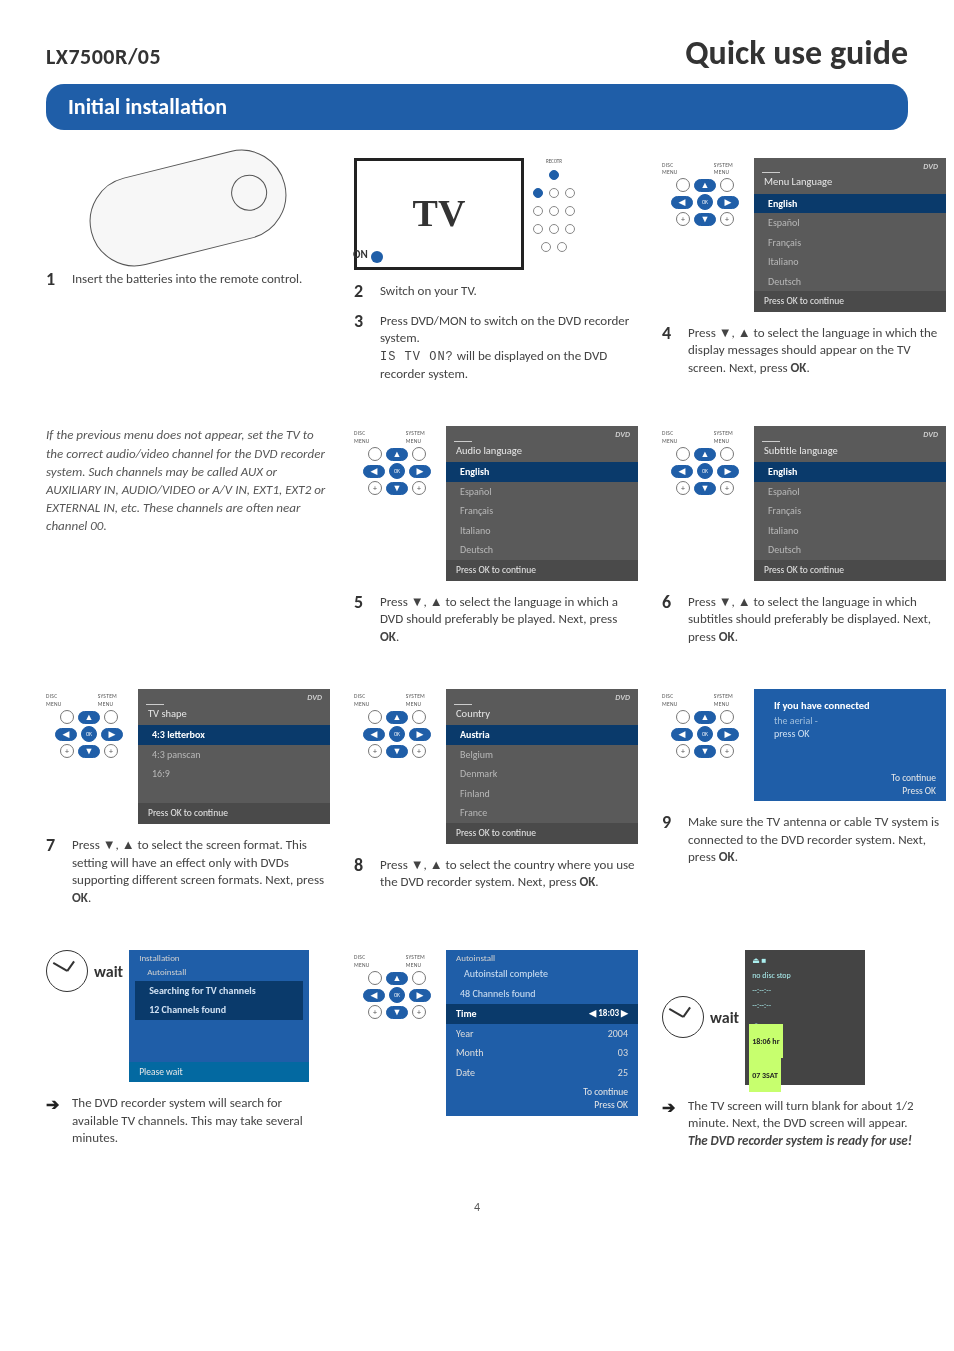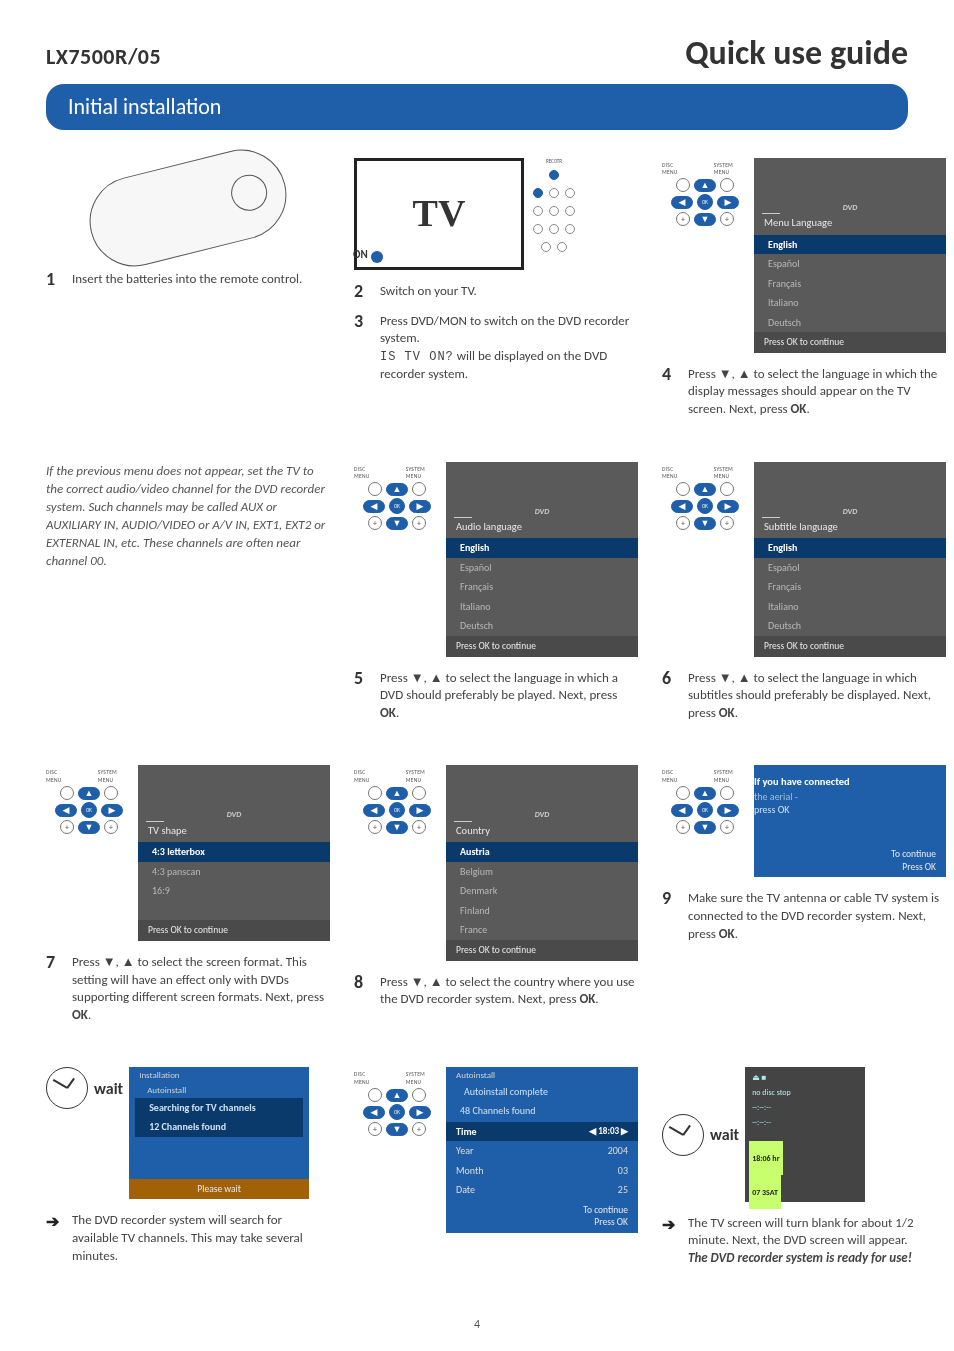--- a/index.html
+++ b/index.html
@@ -14,21 +14,21 @@
   .page { padding: 30px 46px 30px 46px; }
   .header { display: flex; justify-content: space-between; align-items: baseline; margin-bottom: 8px; }
   .model { font-size: 22px; font-weight: bold; letter-spacing: 0.5px; }
   .guide-title { font-size: 34px; font-weight: bold; }
   .section-bar {
     background: #1f5ea8;
     color: #fff;
     border-radius: 18px;
     padding: 8px 22px;
     font-size: 22px;
-    font-weight: normal;
+    font-weight: bold;
     margin-bottom: 28px;
   }
   .grid { display: grid; grid-template-columns: 1fr 1fr 1fr; gap: 44px 24px; }
   .cell { display: flex; flex-direction: column; gap: 12px; }
   .illus {
     display: flex; align-items: center; justify-content: center;
     min-height: 100px;
   }
   .remote-draw { width: 200px; height: 90px; border: 1.5px solid #555; border-radius: 46px; position: relative; transform: rotate(-14deg); background: #f7f7f7;}
   .remote-draw::after { content:""; position:absolute; right:18px; top:26px; width:34px; height:34px; border:1.5px solid #555; border-radius:50%;}
@@ -49,21 +49,21 @@
   .dpad .ok { width:16px; height:16px; border-radius:50%; background:#1f5ea8; color:#fff; font-size:5px; border-color:#1f5ea8;}
   .dpad .lbl { font-size:5.5px; letter-spacing:0.3px;}
   .clock { width:42px; height:42px; border:1.5px solid #333; border-radius:50%; position:relative;}
   .clock::before { content:""; position:absolute; left:50%; top:50%; width:1.5px; height:12px; background:#333; transform-origin:bottom; transform:translate(-50%,-100%) rotate(35deg);}
   .clock::after { content:""; position:absolute; left:50%; top:50%; width:1.5px; height:16px; background:#333; transform-origin:bottom; transform:translate(-50%,-100%) rotate(-60deg);}
   .wait-block { display:flex; flex-direction:row; align-items:center; gap:6px;}
   .wait-lbl { font-weight:bold; font-size:16px;}
   .osd {
     width: 192px; background:#5a5a5a; color:#ddd; font-size:10px; display:flex; flex-direction:column;
   }
-  .osd .dvd-logo { font-size:8px; font-style:italic; text-align:center; padding:20px 8px 0; color:#ccc; font-weight:bold;margin-top:24px;}
+  .osd .dvd-logo { font-size:8px; font-style:italic; text-align:right; padding:3px 8px 0; color:#ccc; font-weight:bold;}
   .osd .dvd-logo::after{content:""; display:block; width:18px; height:1px; background:#ccc; margin-top:1px;}
   .osd .title { padding:2px 10px 4px; font-size:10.5px; color:#e6e6e6;}
   .osd .item { padding:3px 14px; font-size:10px; color:#b8b8b8;}
   .osd .item.sel { background:#0a3a6b; color:#fff; font-weight:bold;}
   .osd .foot { background:#4a4a4a; padding:4px 10px; font-size:9.5px; color:#e8e8e8;}
   .osd .foot.right { text-align:right; white-space:pre-line;}
   .osd.blue { background:#1f5ea8; }
   .osd.blue .item { color:#cfe0f2;}
   .osd.blue .item.sel{ background:#0a3a6b;}
   .osd.blue .title{ color:#fff; font-weight:bold;}
@@ -385,21 +385,21 @@
               <span class="btn ok">OK</span>
               <span class="btn pill tri-right"></span>
             </div>
           <div class="row">
               <span class="btn circ">+</span>
               <span class="btn pill tri-down"></span>
               <span class="btn circ">+</span>
             </div>
         </div>
         <div class="osd blue" style="min-height:112px; justify-content:space-between;">
-          <div style="padding:10px 0 0;">
+          <div style="padding:10px 20px 0;">
             <div class="title" style="padding:0">If you have connected</div>
             <div class="item" style="padding:0; color:#9fbedd">the aerial -</div>
             <div class="item" style="padding:0; color:#cfe0f2">press OK</div>
           </div>
           <div class="foot right" style="background:transparent">To continue
 Press OK</div>
         </div>
       </div>
       <div class="step-row">
         <div class="step-num">9</div>
@@ -412,21 +412,21 @@
         <div class="wait-block">
           <div class="clock"></div>
           <div class="wait-lbl">wait</div>
         </div>
         <div class="osd blue" style="width:180px">
           <div class="crumb">Installation</div>
           <div class="crumb" style="padding-left:18px">Autoinstall</div>
           <div class="item sel" style="margin:2px 6px 0">Searching for TV channels</div>
           <div class="item sel" style="margin:0 6px 20px">12 Channels found</div>
           <div style="height:22px"></div>
-          <div class="foot" style="text-align:center; background:#a16207">Please wait</div>
+          <div class="foot" style="text-align:left; background:#0369a1">Please wait</div>
         </div>
       </div>
       <div class="step-row">
         <div class="step-arrow">➔</div>
         <div class="step-text">The DVD recorder system will search for available TV channels. This may take several minutes.</div>
       </div>
     </div>
 
     <div class="cell">
       <div class="illus-row">

